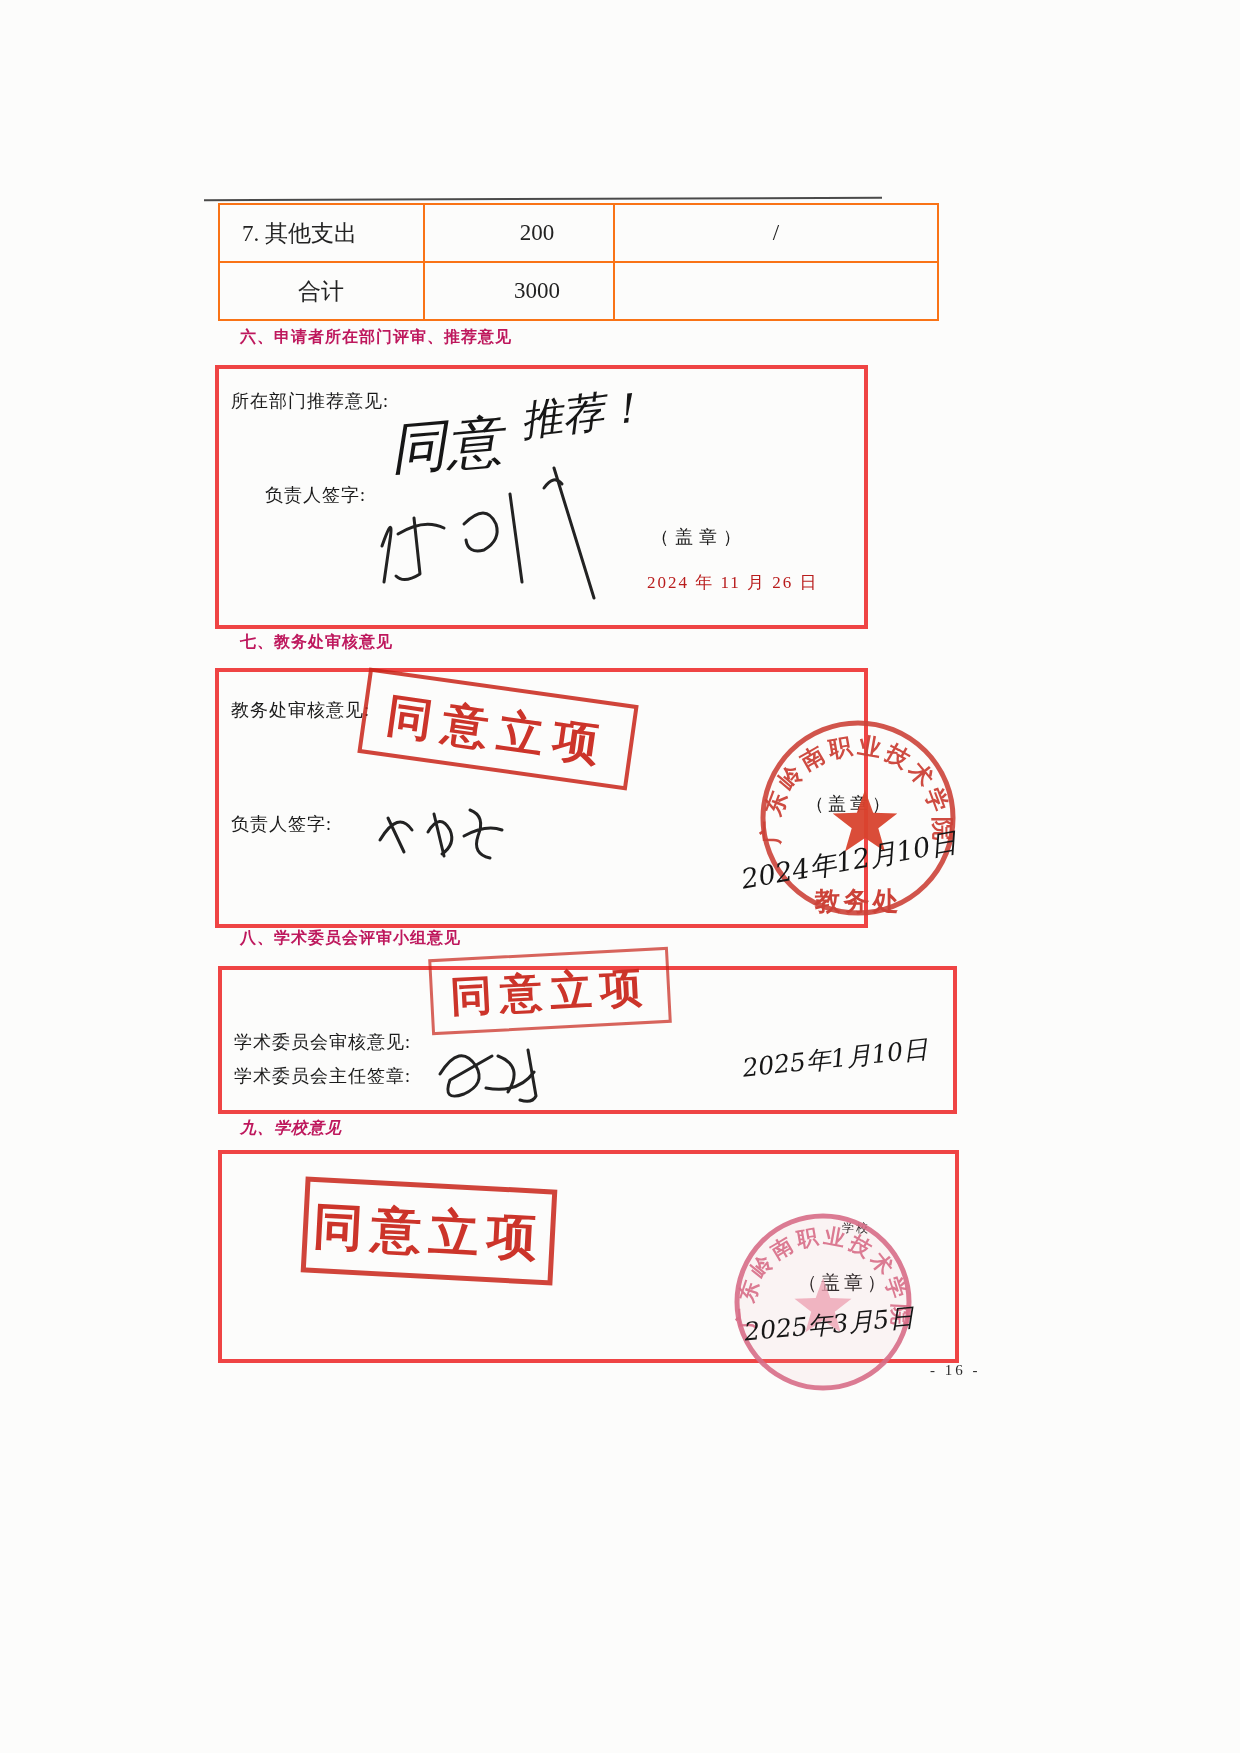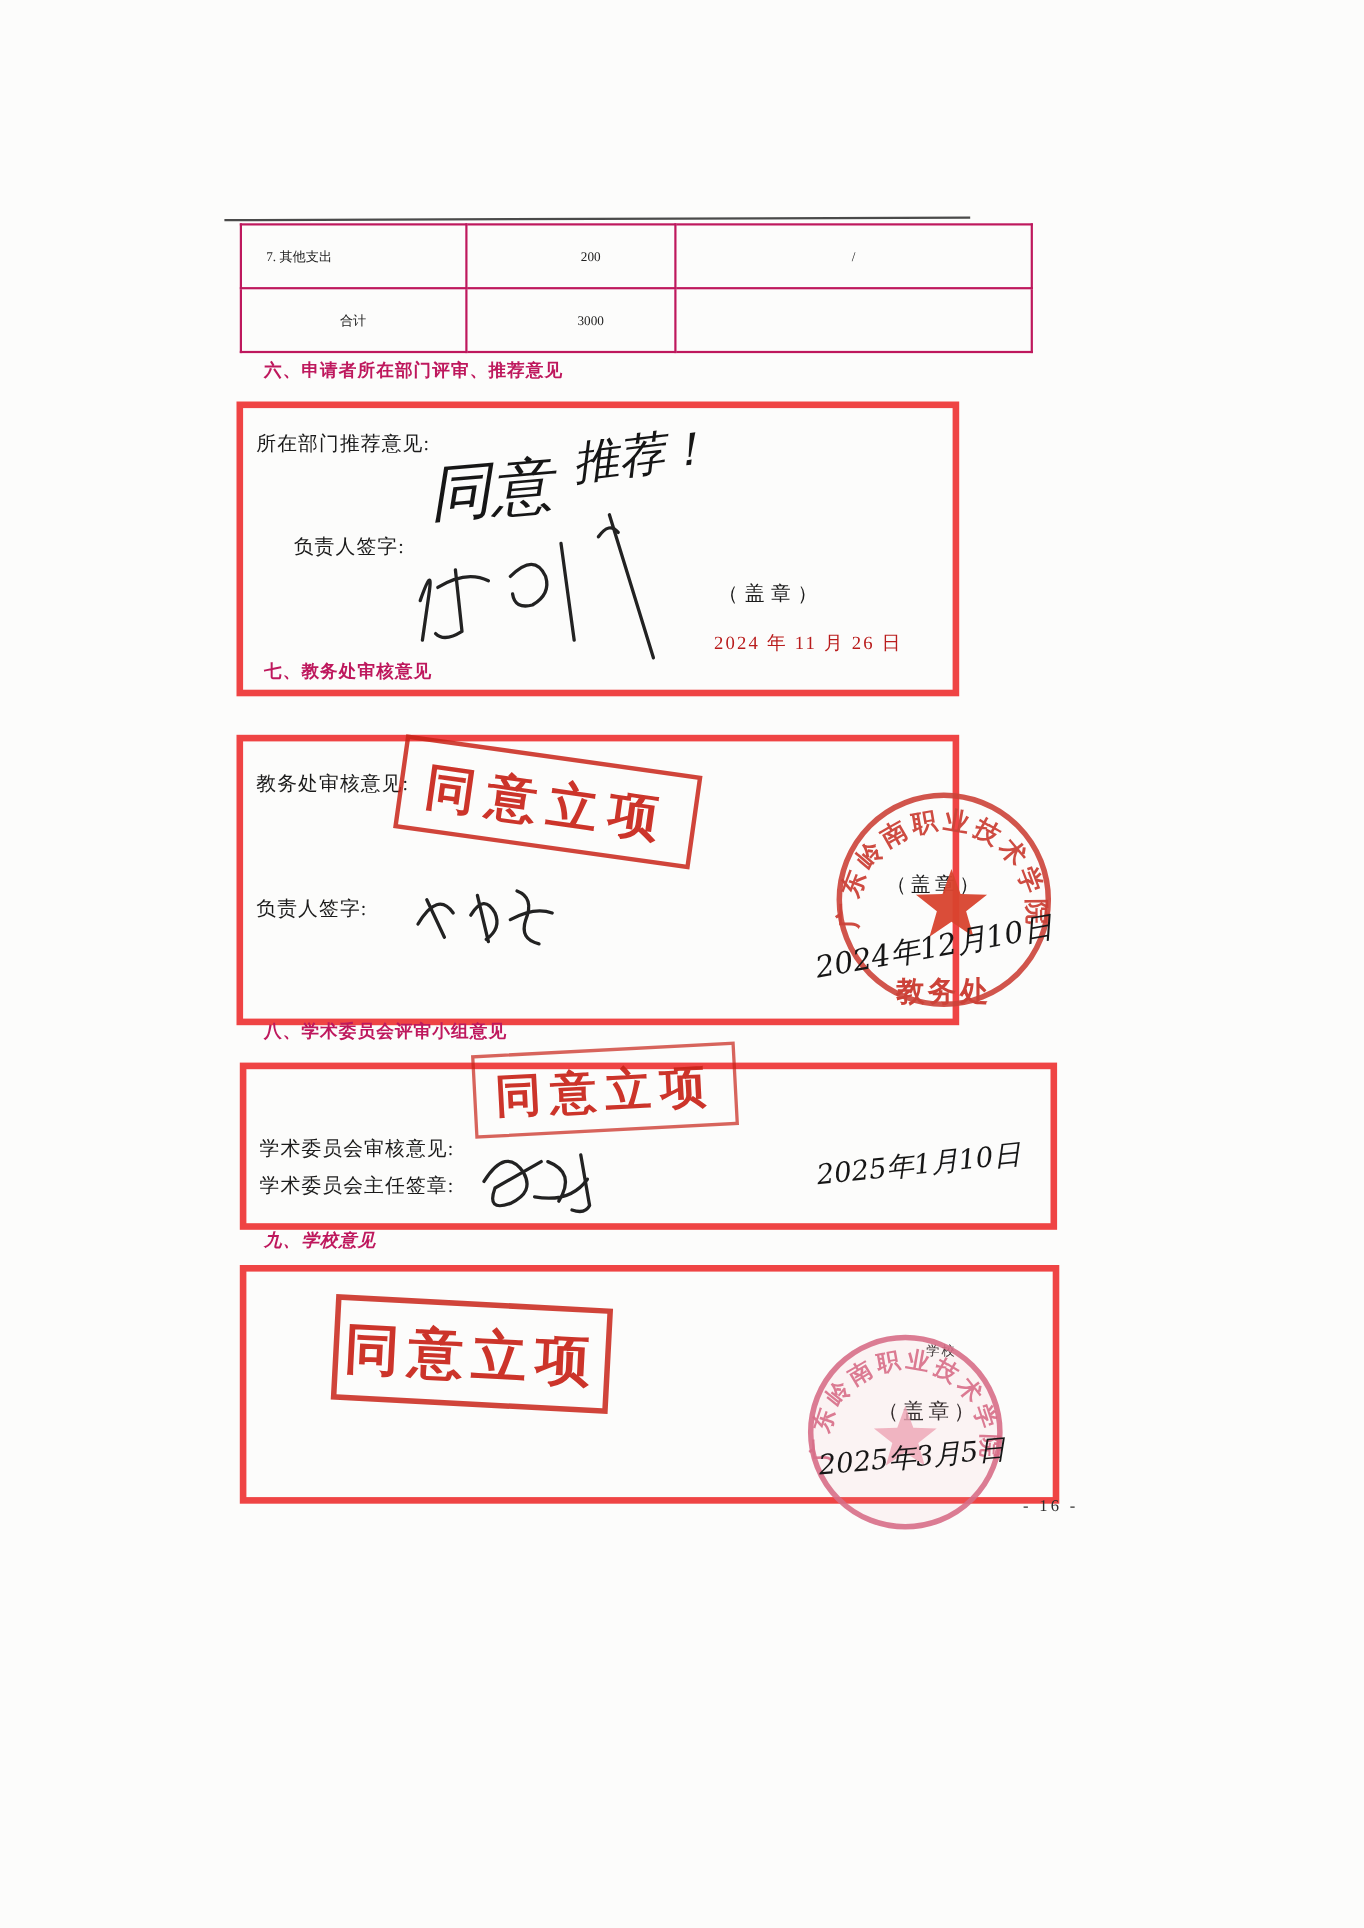--- a/index.html
+++ b/index.html
@@ -1,30 +1,30 @@
 <!DOCTYPE html>
 <html><head>
 <meta charset="utf-8">
 <style>
   html,body{margin:0;padding:0;background:#ffffff;}
   .page{position:relative;width:1240px;height:1753px;background:#fcfcfb;overflow:hidden;
         font-family:"Liberation Serif",serif;color:#1f1f1f;}
   
   .rule-top{position:absolute;left:204px;top:198px;width:678px;height:2px;background:#4a4a4a;transform:rotate(-.2deg);}
   table.budget{position:absolute;left:218px;top:203px;width:650px;border-collapse:collapse;table-layout:fixed;}
-  table.budget td{border:2px solid #be185d;height:54px;font-size:12px;color:#222;text-align:center;vertical-align:middle;}
+  table.budget td{border:2px solid #f97316;height:54px;font-size:23px;color:#222;text-align:center;vertical-align:middle;}
   table.budget td.c1{width:180px;}
   table.budget td.c2{width:150px;padding-left:37px;}
   table.budget td.c3{width:320px;}
   table.budget tr:first-child td.c1{text-align:left;padding-left:22px;}
   
   .sec-title{position:absolute;font-weight:700;font-size:16px;letter-spacing:1px;color:#be185d;}
-  #t6{left:240px;top:327px;} #t7{left:240px;top:600px;text-align:right;} #t8{left:240px;top:928px;} #t9{left:240px;top:1118px;font-style:italic;}
+  #t6{left:240px;top:327px;} #t7{left:240px;top:632px;text-align:right;} #t8{left:240px;top:928px;} #t9{left:240px;top:1118px;font-style:italic;}
   
-  .fbox{position:absolute;border:6px solid #ef4444;}
+  .fbox{position:absolute;border:4px solid #ef4444;}
   #b6{left:215px;top:365px;width:645px;height:256px;}
   #b7{left:215px;top:668px;width:645px;height:252px;}
   #b8{left:218px;top:966px;width:731px;height:140px;}
   #b9{left:218px;top:1150px;width:733px;height:205px;}
   .lbl{position:absolute;font-size:18px;color:#1b1b1b;letter-spacing:1px;white-space:nowrap;}
   .sp{letter-spacing:6px;}
   .printed-date{position:absolute;font-size:17px;letter-spacing:2px;color:#b91c1c;white-space:nowrap;}
   
   .hw{position:absolute;font-family:"DejaVu Serif",serif;font-style:italic;color:#161616;white-space:nowrap;}
   .sig path{stroke:#222;stroke-width:3;fill:none;stroke-linecap:round;stroke-linejoin:round;}

